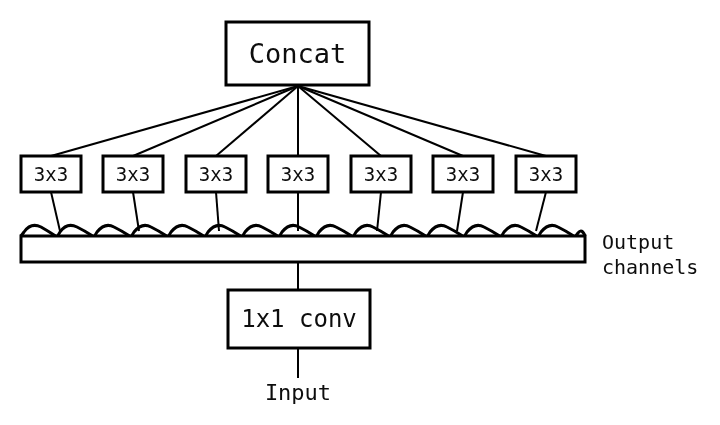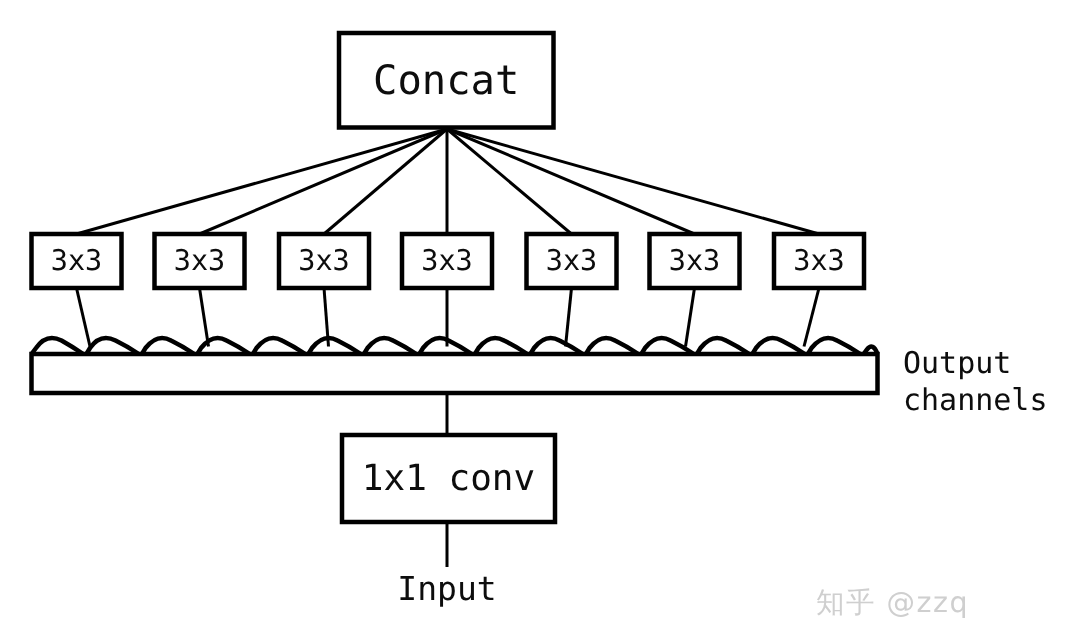--- a/index.html
+++ b/index.html
@@ -160,15 +160,14 @@
 
     <rect class="box-rect" x="228" y="290" width="142" height="58"></rect>
     <text class="lbl lbl-conv" x="299" y="320">1x1 conv</text>
 
     <line class="edge-line" x1="298" y1="348" x2="298" y2="378"></line>
 
     <text class="lbl lbl-input" x="298" y="394">Input</text>
 
   </svg>
 
-  <div id="watermark">知乎 @zzq</div>
 
 </div>
 
 </body></html>

